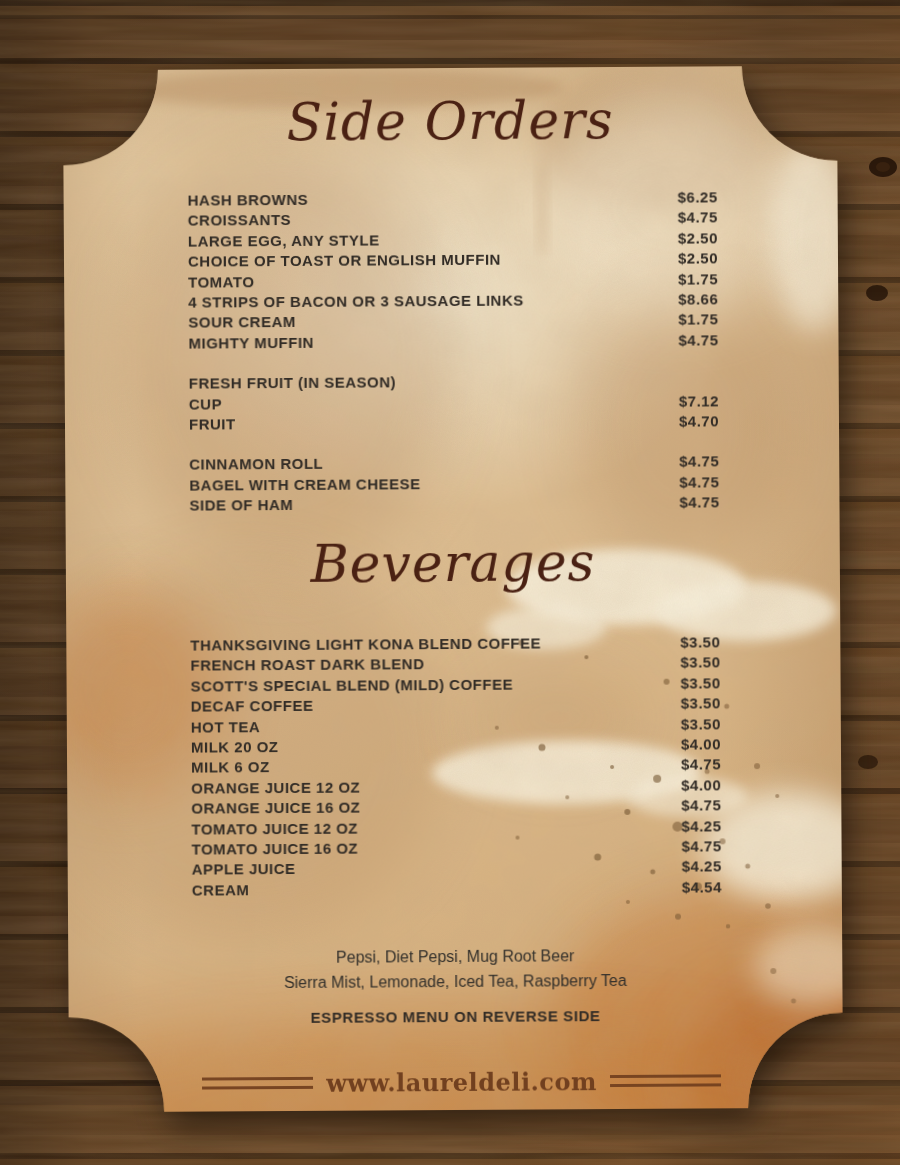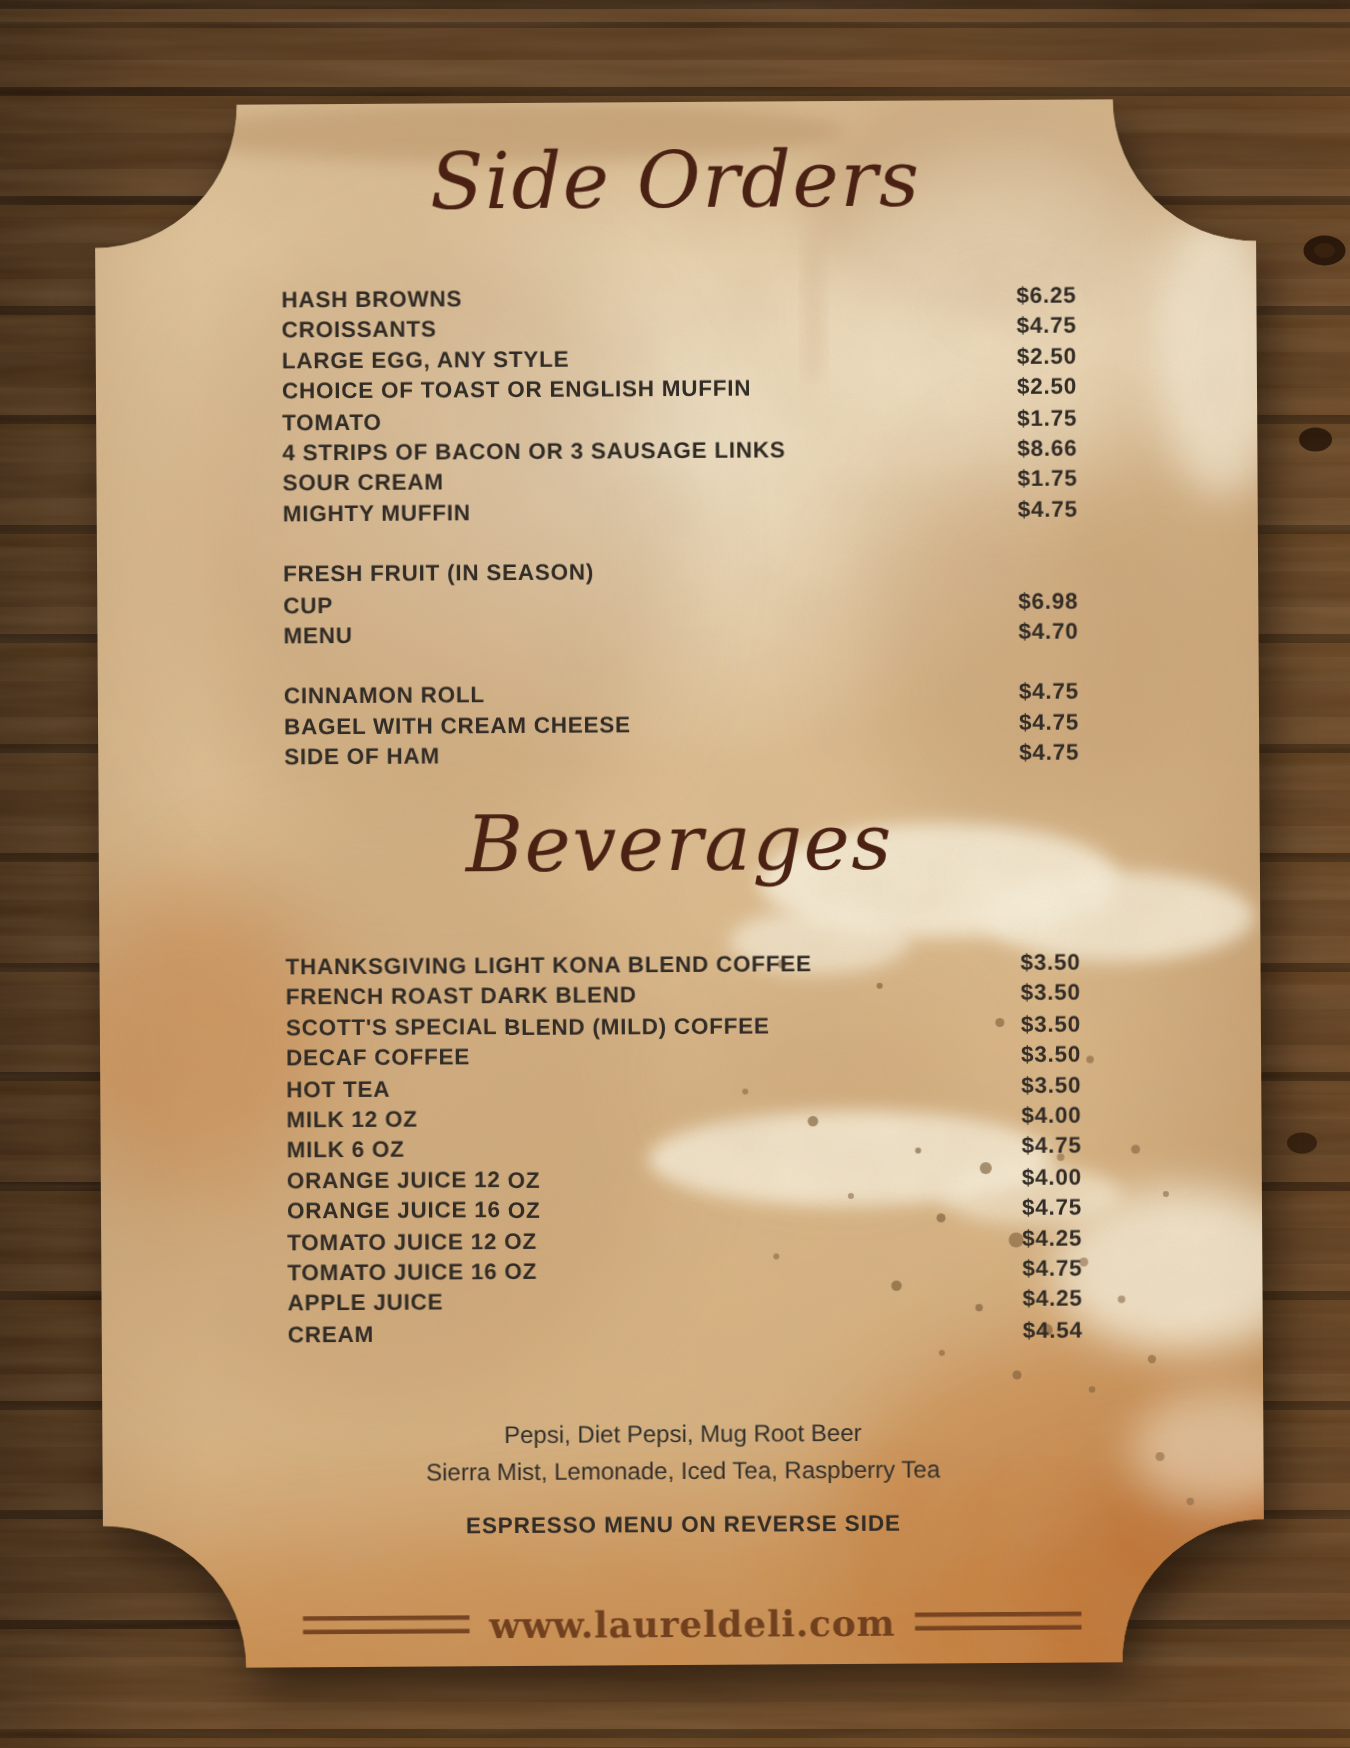--- a/index.html
+++ b/index.html
@@ -232,24 +232,24 @@
               <span class="price">$4.75</span>
             </div>
           </div>
           <div class="group">
             <div class="row">
               <span class="lbl">FRESH FRUIT (IN SEASON)</span>
               <span class="price"></span>
             </div>
             <div class="row">
               <span class="lbl">CUP</span>
-              <span class="price">$6.98</span>
-            </div>
-            <div class="row">
-              <span class="lbl">MENU</span>
+              <span class="price">$7.12</span>
+            </div>
+            <div class="row">
+              <span class="lbl">FRUIT</span>
               <span class="price">$4.70</span>
             </div>
           </div>
           <div class="group">
             <div class="row">
               <span class="lbl">CINNAMON ROLL</span>
               <span class="price">$4.75</span>
             </div>
             <div class="row">
               <span class="lbl">BAGEL WITH CREAM CHEESE</span>
@@ -279,21 +279,21 @@
             </div>
             <div class="row">
               <span class="lbl">DECAF COFFEE</span>
               <span class="price">$3.50</span>
             </div>
             <div class="row">
               <span class="lbl">HOT TEA</span>
               <span class="price">$3.50</span>
             </div>
             <div class="row">
-              <span class="lbl">MILK 12 OZ</span>
+              <span class="lbl">MILK 20 OZ</span>
               <span class="price">$4.00</span>
             </div>
             <div class="row">
               <span class="lbl">MILK 6 OZ</span>
               <span class="price">$4.75</span>
             </div>
             <div class="row">
               <span class="lbl">ORANGE JUICE 12 OZ</span>
               <span class="price">$4.00</span>
             </div>

